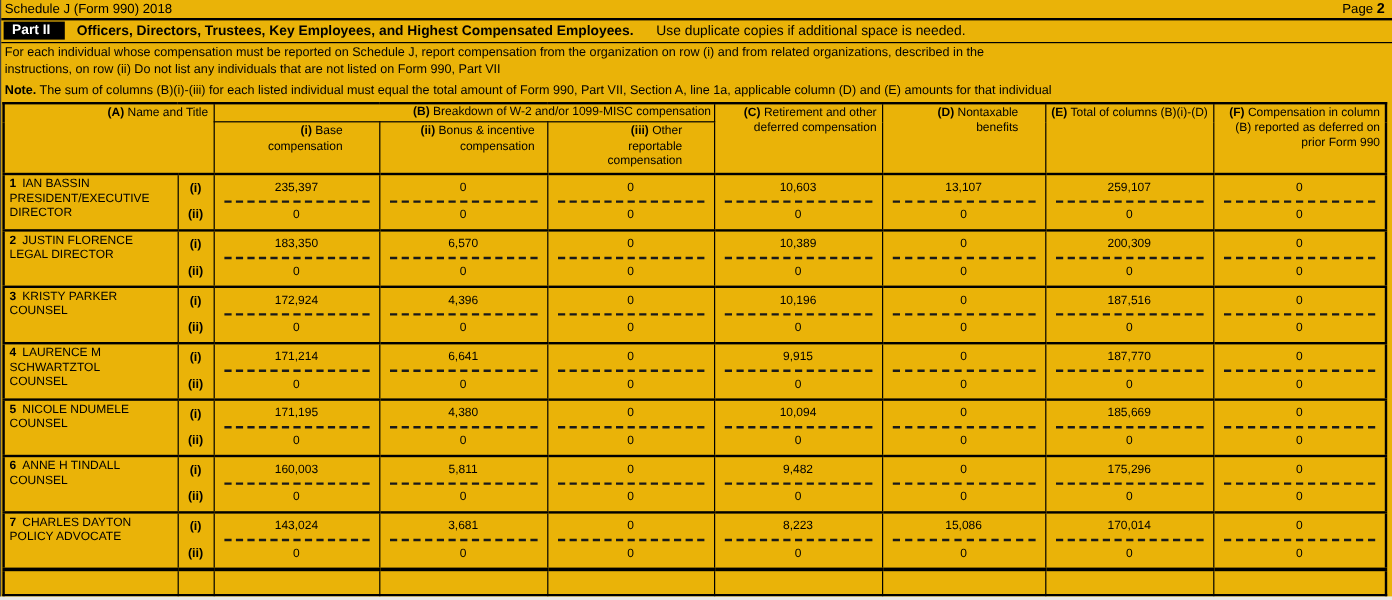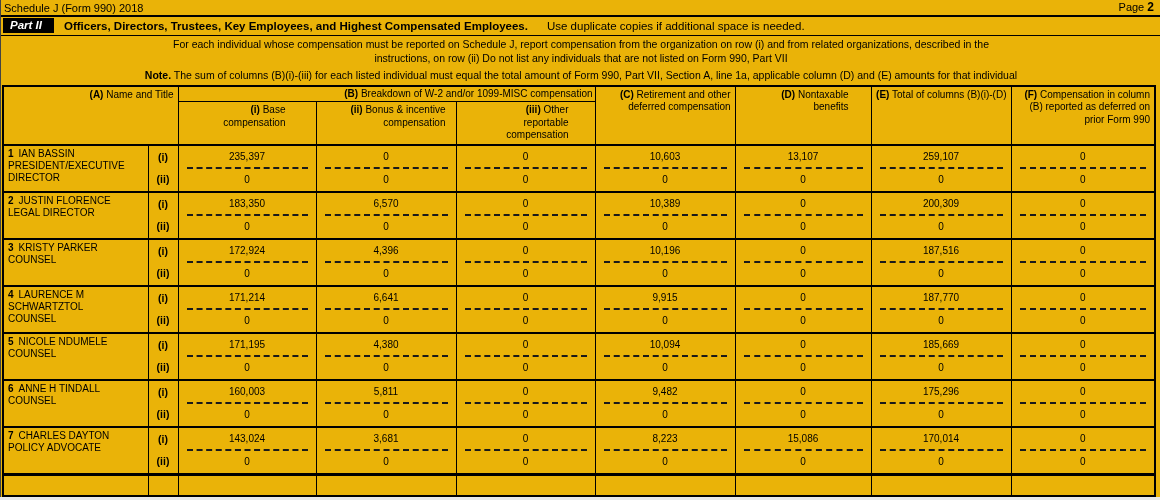--- a/index.html
+++ b/index.html
@@ -14,27 +14,27 @@
     font-size: 11px; padding: 2px 6px 1px 3px; border-bottom: 2px solid #000; height: 17px;
   }
   .page-num b { font-size: 12px; }
   
   .part-bar {
     display: flex; align-items: center; border-bottom: 1px solid #000;
     padding: 1px 0 2px 2px; height: 19px;
   }
   .part-label {
     background: #000; color: #fff; font-weight: bold; font-size: 11.5px;
-    padding: 1px 12px 2px 7px; margin-right: 10px; font-style: italic;
+    padding: 1px 12px 2px 7px; margin-right: 10px;
   }
   .part-title { font-size: 11.5px; font-weight: bold; }
   .part-subtitle { font-size: 11.5px; font-weight: normal; margin-left: 19px; }
   
   .instructions { font-size: 10.5px; line-height: 13.5px; padding: 2px 2px 2px 3px; }
-  .iline { white-space: nowrap; overflow: hidden; text-align: center; }
+  .iline { white-space: nowrap; overflow: hidden; }
   .note-line { margin-top: 4px; }
   
   table { border-collapse: collapse; width: 1152px; margin-left: 1px; table-layout: fixed; }
   th, td { border: 1px solid #000; }
   table { border: 2px solid #000; }
   thead th {
     font-weight: normal; font-size: 10px; line-height: 12.5px;
     vertical-align: top; text-align: right; padding: 2px 4px;
   }
   th.b-head { padding: 1px 2px; height: 16px; }

